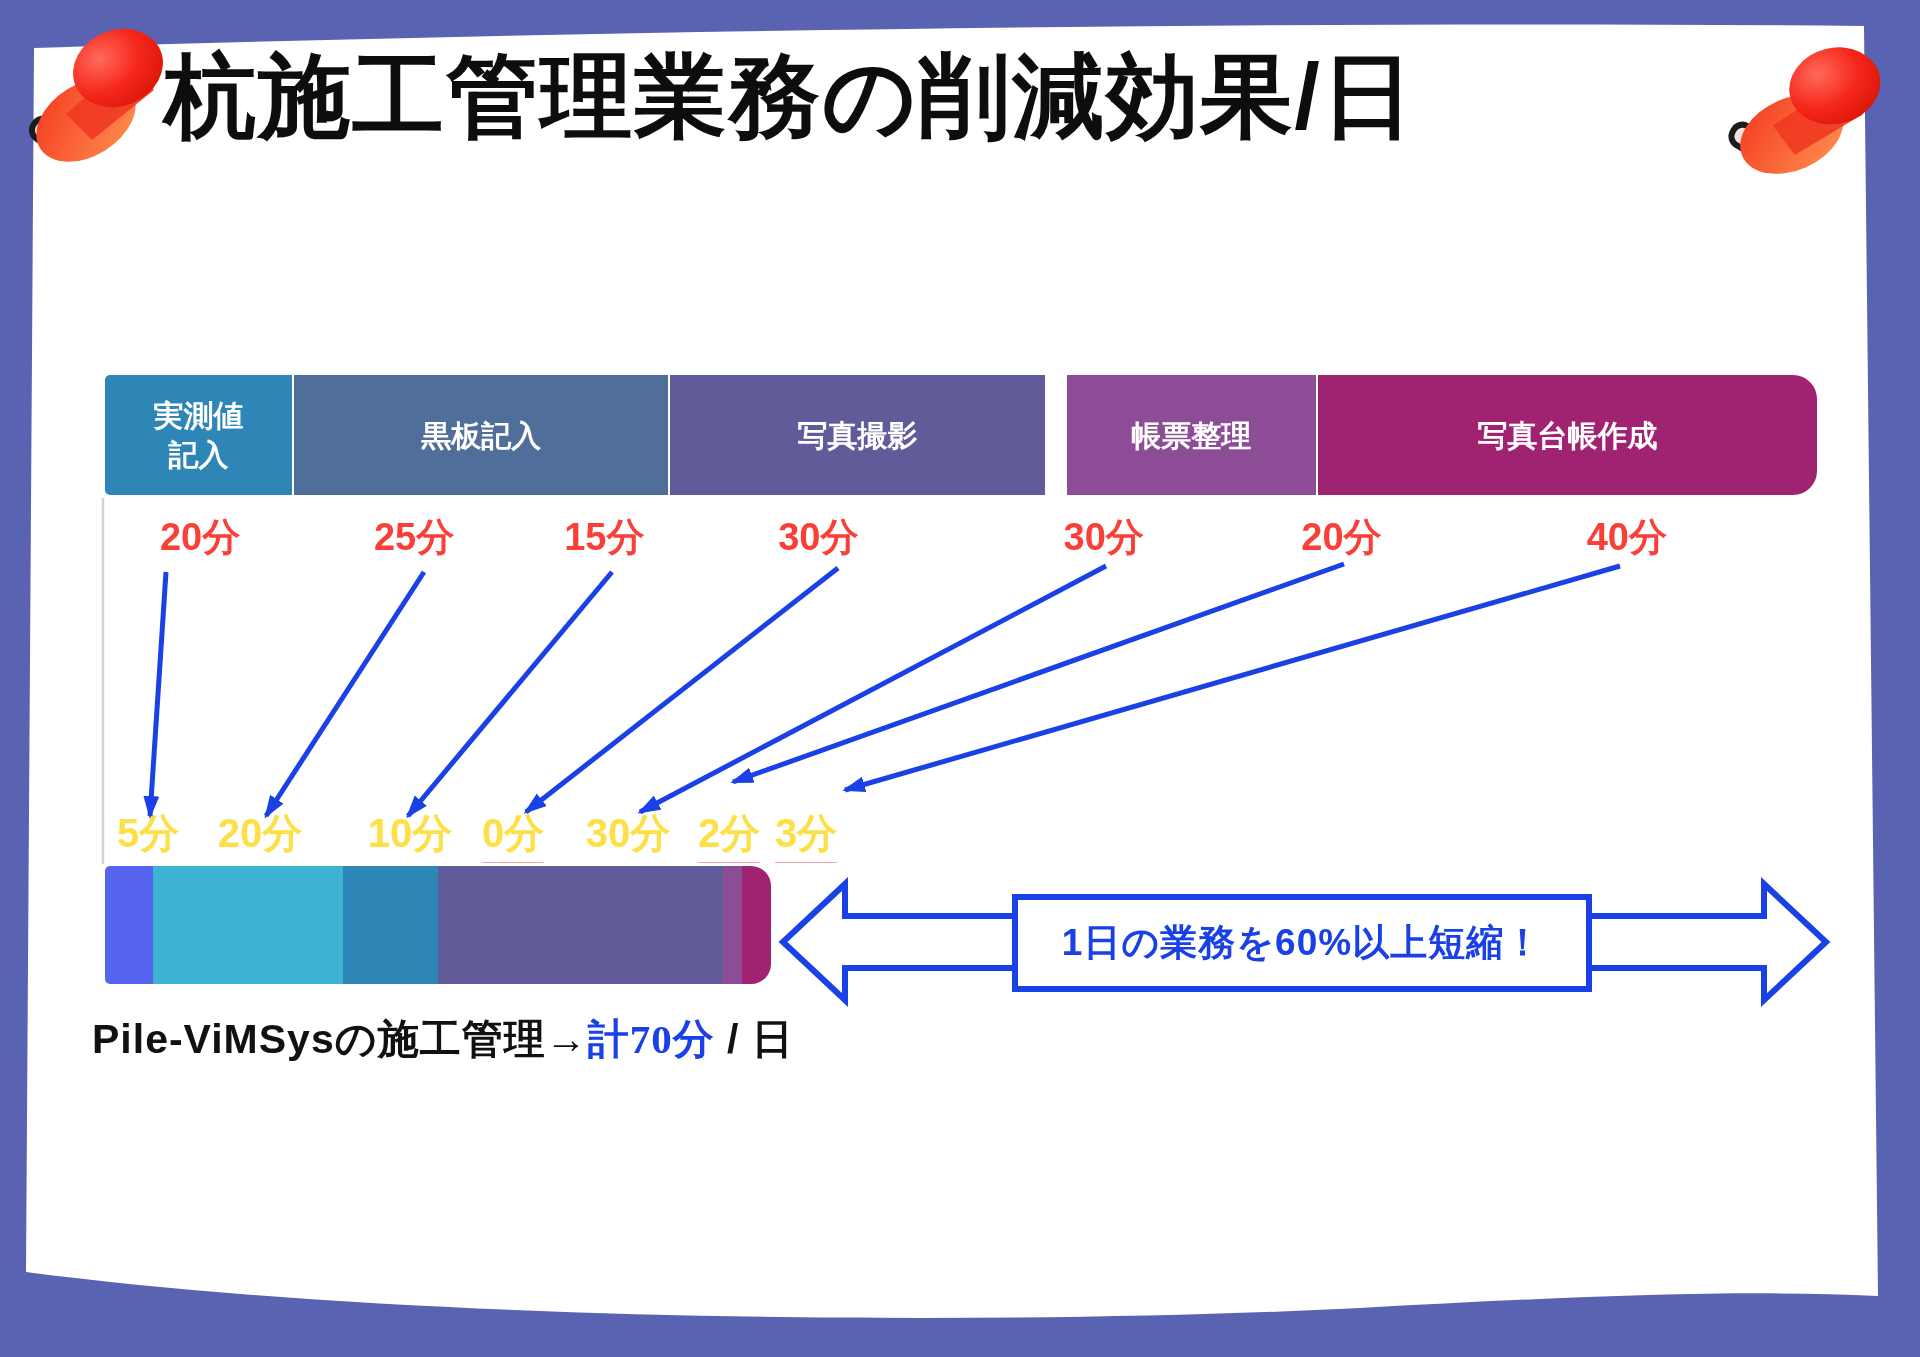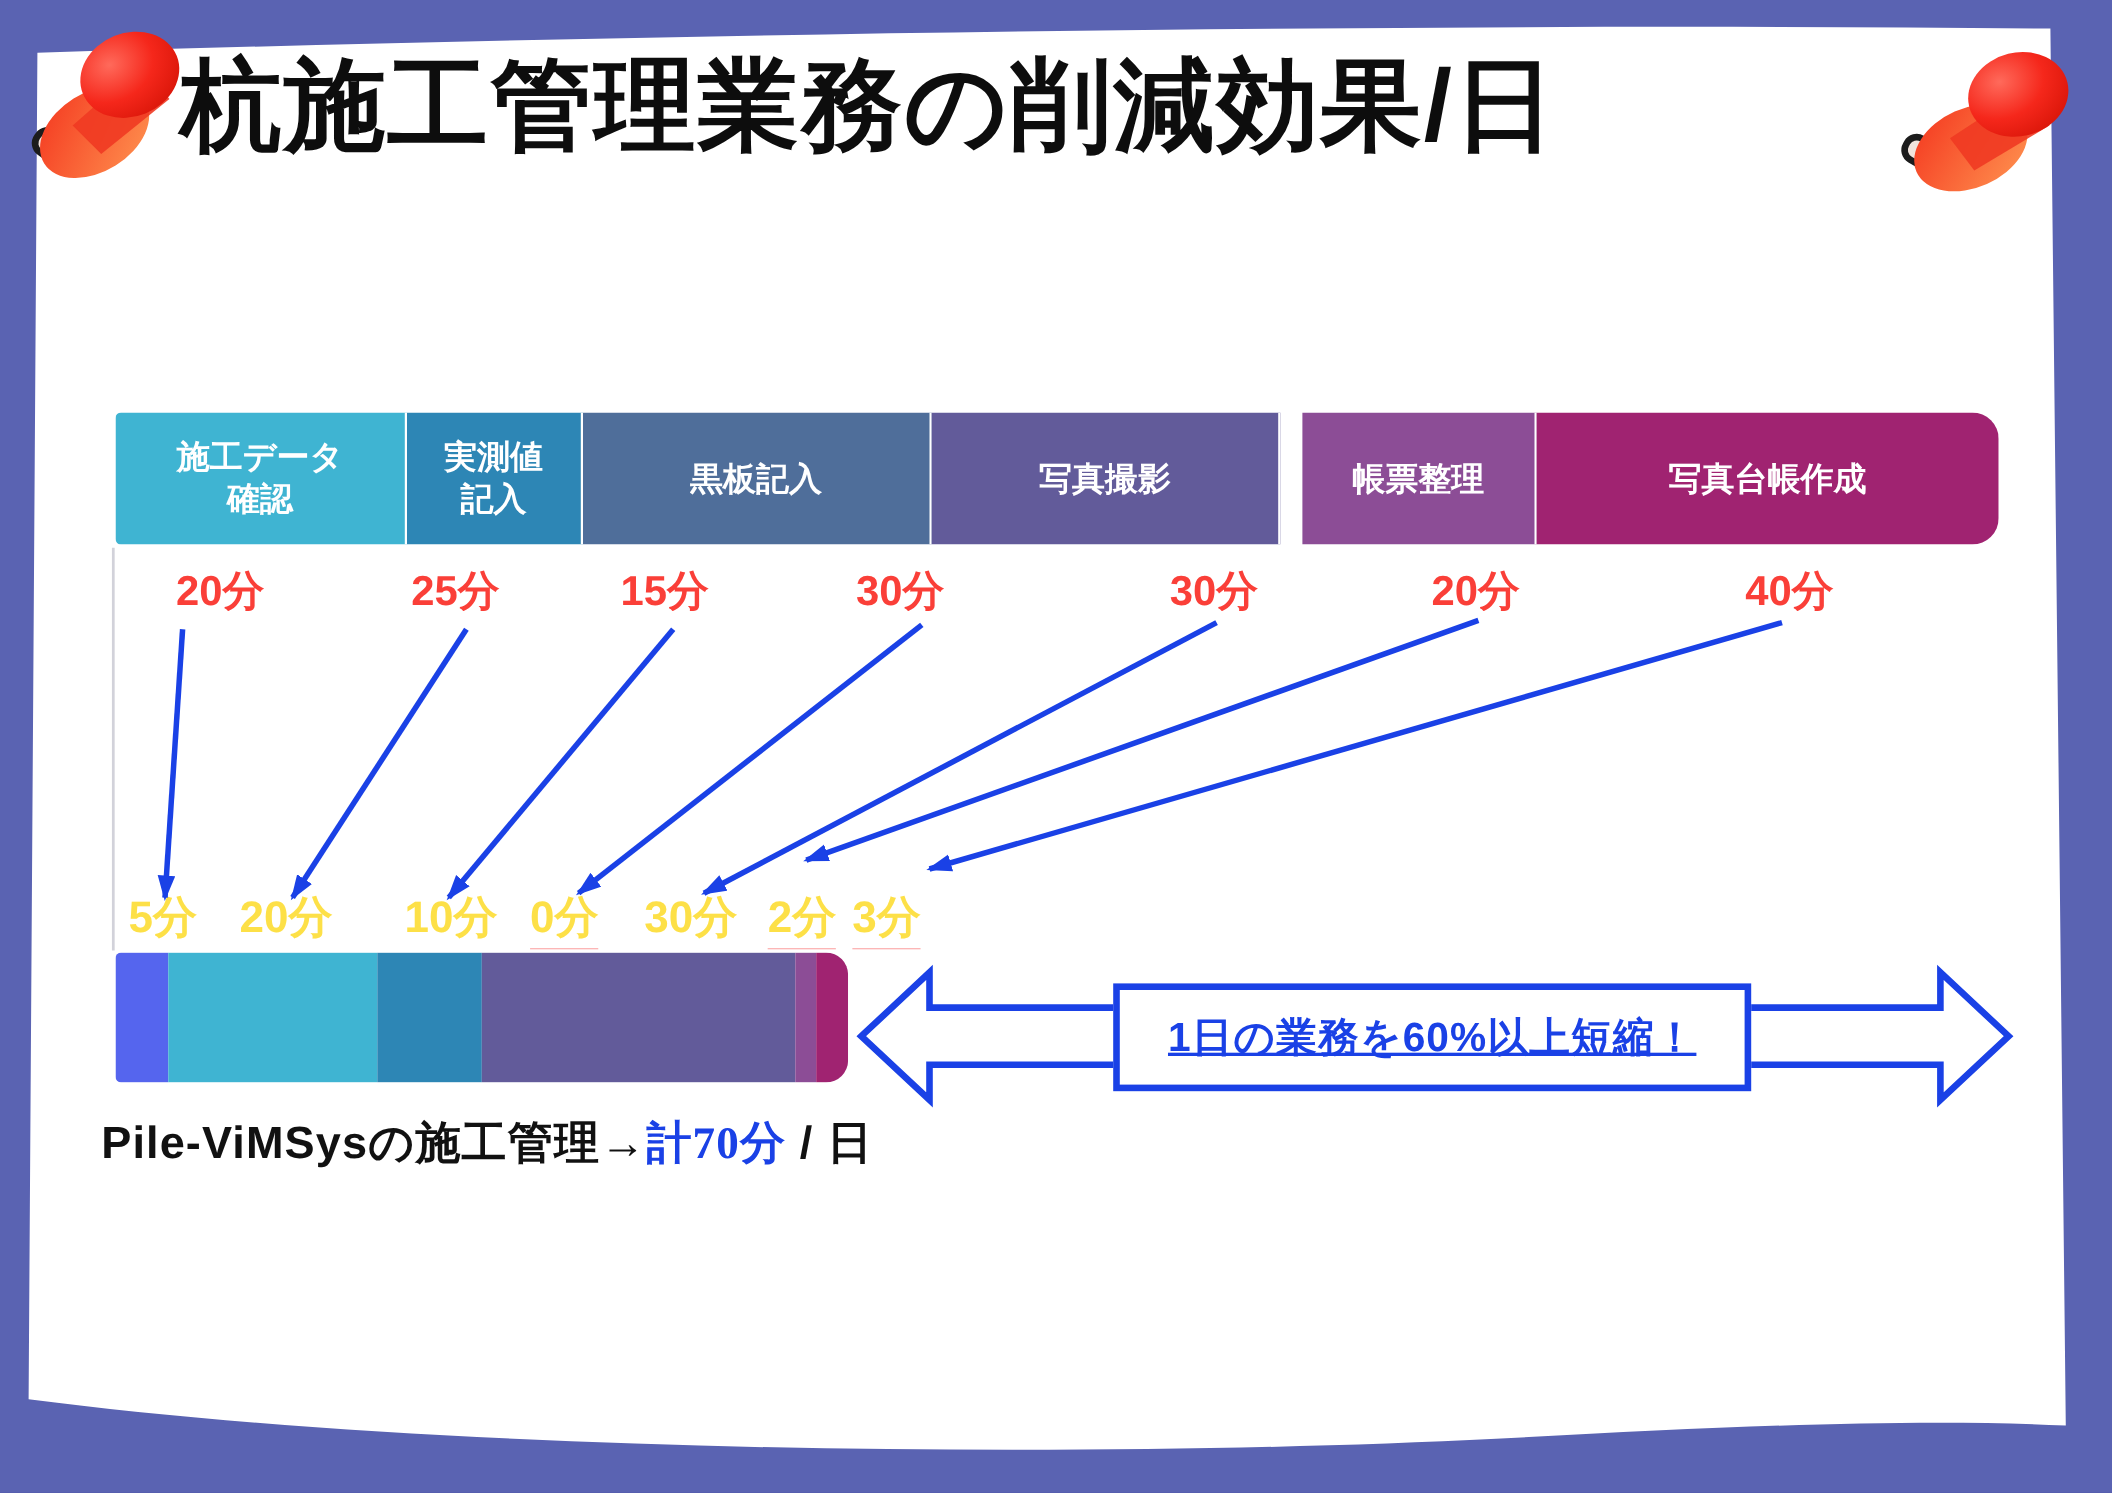--- a/index.html
+++ b/index.html
@@ -35,21 +35,21 @@
   .row-red .time-label{color:#fa3f38;font-size:38px;}
   .row-blue{top:806px;}
   .row-blue .time-label{color:#fde047;font-size:40px;}
   .row-blue .time-label.u{border-bottom:1px solid #fca5a5;padding-bottom:1px;}
 
   .banner-box{
     position:absolute;left:1012px;top:894px;width:580px;height:98px;
     background:#ffffff;border:6px solid #1a41e6;box-sizing:border-box;
     display:flex;align-items:center;justify-content:center;
   }
-  .banner-text{color:#1a41e6;font-size:37px;font-weight:800;letter-spacing:1px;white-space:nowrap;text-decoration:underline;}
+  .banner-text{color:#1a41e6;font-size:37px;font-weight:800;letter-spacing:1px;white-space:nowrap;}
 </style>
 </head>
 <body>
 
 <div class="stage">
 
   <svg class="bg" width="1920" height="1357" viewBox="0 0 1920 1357">
     <defs>
       <radialGradient id="pinHead" cx="35%" cy="30%" r="80%">
         <stop offset="0%" stop-color="#ff6a5b"></stop>
@@ -85,24 +85,20 @@
   </svg>
 
   <div class="title">杭施工管理業務の削減効果/日</div>
 
 
   <div class="subline after-line">
     <span>Pile-ViMSysの施工管理→</span><span class="accent-blue" style="color: rgb(26, 65, 230); font-family: Liberation Serif, serif;">計70分</span><span> / 日</span>
   </div>
 
   <div class="bar bar-top" id="barTop">
-      <div class="seg" style="background: rgb(63, 180, 210); flex-grow: 25; flex-basis: 0px;">
-        <span class="seg-label">施工データ</span>
-        <span class="seg-label">確認</span>
-      </div>
       <div class="seg" style="background: rgb(45, 134, 181); flex-grow: 15; flex-basis: 0px;">
         <span class="seg-label">実測値</span>
         <span class="seg-label">記入</span>
       </div>
       <div class="seg" style="background: rgb(79, 110, 154); flex-grow: 30; flex-basis: 0px;">
         <span class="seg-label">黒板記入</span>
       </div>
       <div class="seg" style="background: rgb(98, 91, 154); flex-grow: 30; flex-basis: 0px;">
         <span class="seg-label">写真撮影</span>
       </div>

